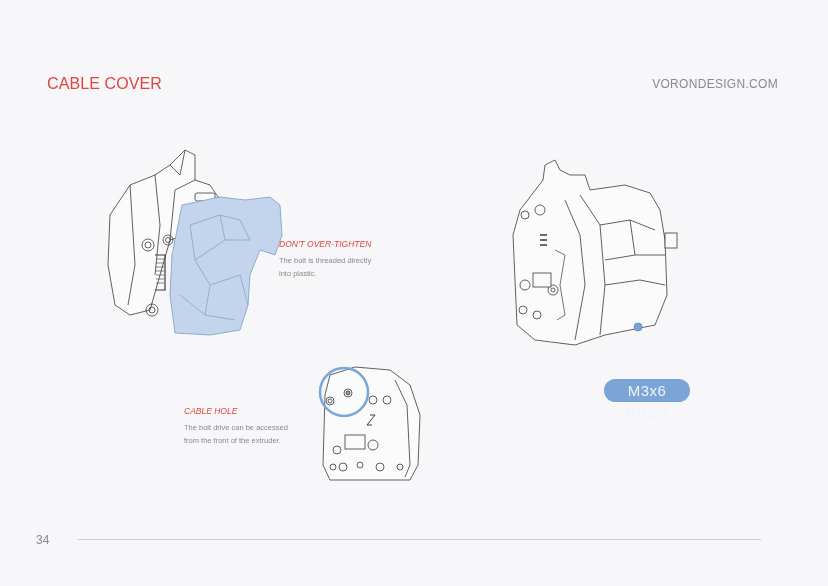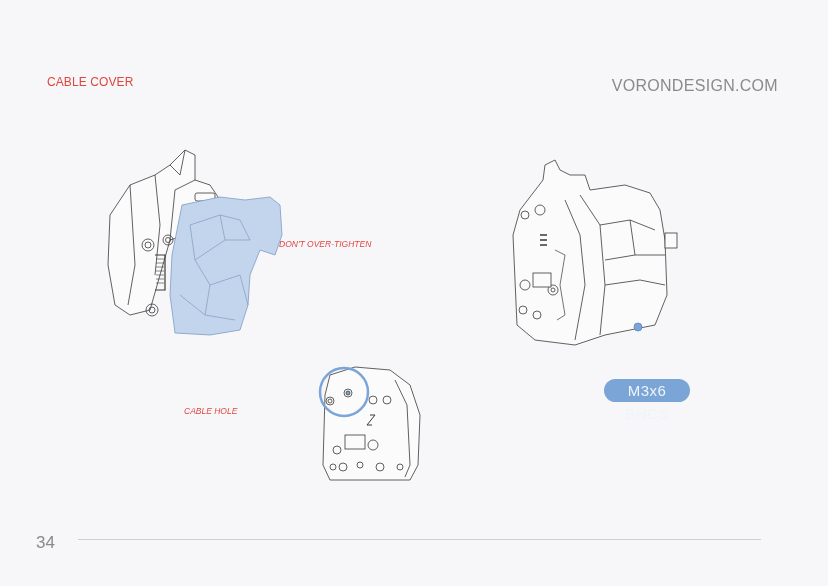--- a/index.html
+++ b/index.html
@@ -1,30 +1,30 @@
 <!DOCTYPE html>
 <html><head>
 <meta charset="utf-8">
 <style>
   html, body { margin: 0; padding: 0; }
   body {
     width: 828px; height: 586px; background: #f7f7f9; position: relative; overflow: hidden;
     font-family: "Liberation Sans", sans-serif;
   }
-  .section-title { position: absolute; left: 47px; top: 75px; font-size: 12px; color: #e0453f; letter-spacing: 0.1px; }
-  .site { position: absolute; right: 50px; top: 77px; font-size: 16px; color: #8a8a8a; letter-spacing: 0.3px; }
+  .section-title { position: absolute; left: 47px; top: 75px; font-size: 16px; color: #e0453f; letter-spacing: 0.1px; }
+  .site { position: absolute; right: 50px; top: 77px; font-size: 12px; color: #8a8a8a; letter-spacing: 0.3px; }
   .note-title { font-size: 8.5px; color: #e0453f; margin-bottom: 5px; font-style: italic; }
   .note-body { font-size: 7.5px; color: #8a8a8a; line-height: 13px; }
   .note1 { position: absolute; left: 279px; top: 239px; width: 130px; }
   .note2 { position: absolute; left: 184px; top: 406px; width: 130px; }
   .pill {
     position: absolute; left: 604px; top: 339px; width: 86px; height: 23px; border-radius: 12px;
     background: #7aa5d6; color: #eef4fb; font-size: 15px; text-align: center; line-height: 23px; letter-spacing: 0.4px; margin-top: 40px;
   }
-  .page-num { position: absolute; left: 36px; top: 533px; font-size: 17px; color: #8a8a8a; }
+  .page-num { position: absolute; left: 36px; top: 533px; font-size: 12px; color: #8a8a8a; }
   .rule { position: absolute; left: 78px; top: 539px; width: 683px; height: 1px; background: #cfcfd3; }
   .illus { position: absolute; }
 </style>
 </head>
 <body>
 
 <div class="section-title">CABLE COVER</div>
 <div class="site">VORONDESIGN.COM</div>
 
 <svg class="illus" style="left:100px;top:145px" width="190" height="195" viewBox="0 0 190 195" fill="none" stroke="#3a3a3a" stroke-width="0.8">
@@ -81,22 +81,30 @@
     <circle cx="28" cy="112" r="4"></circle>
     <circle cx="45" cy="110" r="3"></circle>
     <circle cx="65" cy="112" r="4"></circle>
     <circle cx="85" cy="112" r="3"></circle>
   <path d="M55 60 L60 60 L52 70 L57 70" stroke-width="1"></path>
   <circle cx="29" cy="37" r="24" stroke="#7aa5d6" stroke-width="2.5"></circle>
 </svg>
 
 <div class="note1">
   <div class="note-title">DON'T OVER-TIGHTEN</div>
+  <div class="note-body">
+    <div>The bolt is threaded directly</div>
+    <div>into plastic.</div>
+  </div>
 </div>
 
 <div class="note2">
   <div class="note-title">CABLE HOLE</div>
+  <div class="note-body">
+    <div>The bolt drive can be accessed</div>
+    <div>from the front of the extruder.</div>
+  </div>
 </div>
 
 <div class="pill">M3x6 BHCS</div>
 
 <div class="page-num">34</div>
 <div class="rule"></div>
 
 </body></html>

